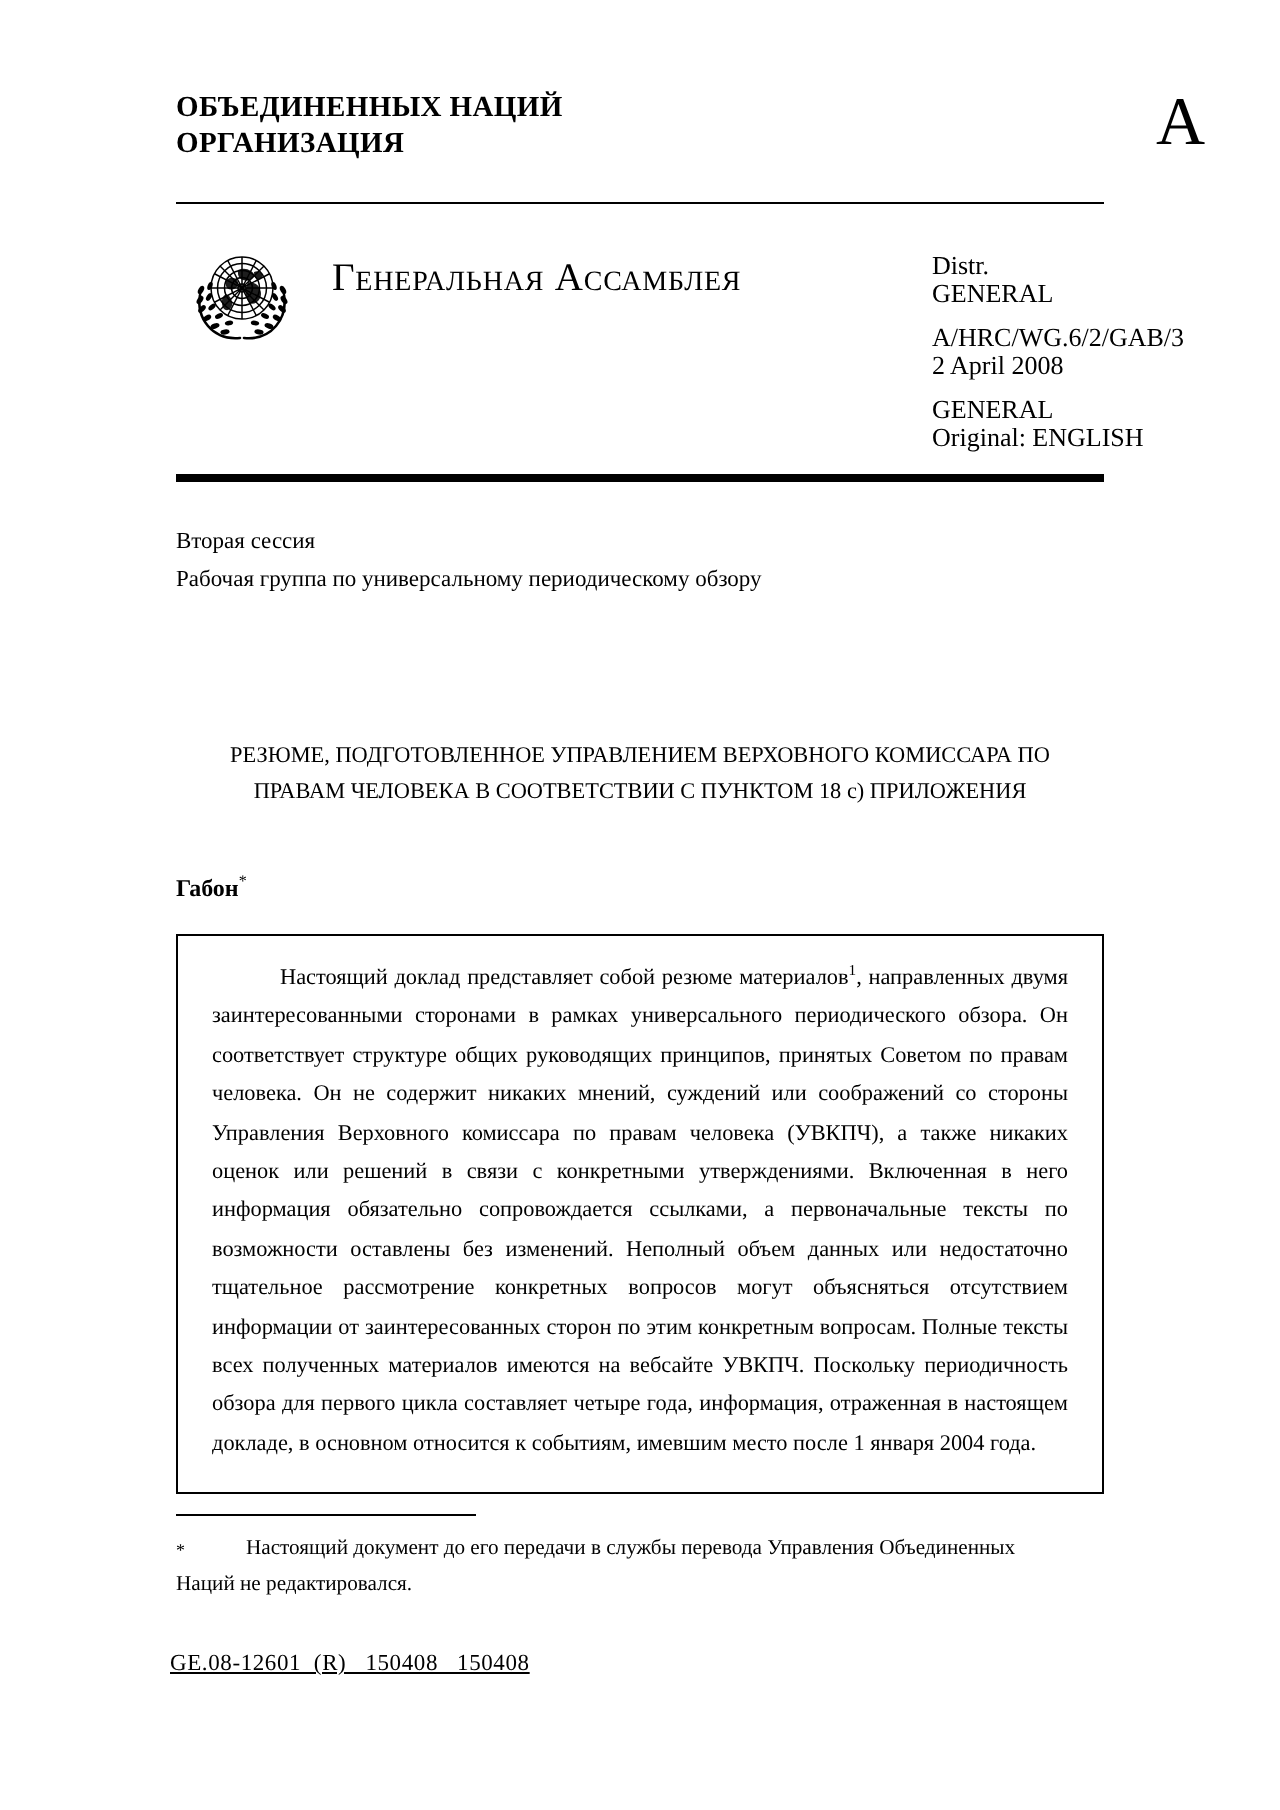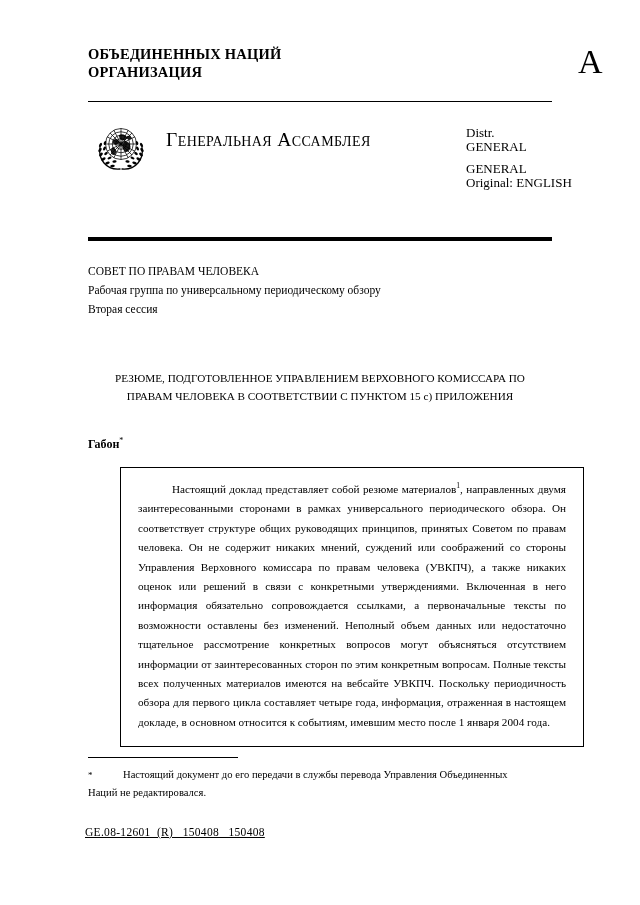--- a/index.html
+++ b/index.html
@@ -142,21 +142,20 @@
 
   
   .summary-box {
     position: absolute;
     left: 88px;
     top: 467px;
     width: 464px;
     border: 1px solid #000;
     box-sizing: border-box;
     padding: 12px 17px 14px 17px;
-    margin-left: 32px;
   }
   .summary-box p {
     margin: 0;
     font-size: 11.2px;
     line-height: 19.4px;
     text-align: justify;
     text-indent: 34px;
     hyphens: none;
   }
   .summary-box sup {
@@ -281,36 +280,39 @@
   </div>
 
   <div class="ga-title">Генеральная Ассамблея</div>
 
   <div class="distr-block">
     <div class="grp">
       <div>Distr.</div>
       <div>GENERAL</div>
     </div>
     <div class="grp">
+      <div>A/HRC/WG.6/2/GAB/3</div>
+      <div>2 April 2008</div>
+    </div>
+    <div class="grp">
       <div>GENERAL</div>
       <div>Original:  ENGLISH</div>
     </div>
   </div>
 
   <div class="rule-thick"></div>
 
   <div class="council">
-    <div class="caps">СОВЕТ ПО ПРАВАМ ЧЕЛОВЕКА</div>
+    <div>Вторая сессия</div>
     <div>Рабочая группа по универсальному периодическому обзору</div>
-    <div>Вторая сессия</div>
   </div>
 
   <div class="main-title">
     <div>РЕЗЮМЕ, ПОДГОТОВЛЕННОЕ УПРАВЛЕНИЕМ ВЕРХОВНОГО КОМИССАРА ПО</div>
-    <div>ПРАВАМ ЧЕЛОВЕКА В СООТВЕТСТВИИ С ПУНКТОМ 15 с) ПРИЛОЖЕНИЯ</div>
+    <div>ПРАВАМ ЧЕЛОВЕКА В СООТВЕТСТВИИ С ПУНКТОМ 18 с) ПРИЛОЖЕНИЯ</div>
   </div>
 
   <div class="country"><span>Габон</span><sup>*</sup></div>
 
   <div class="summary-box">
     <p><span>Настоящий доклад представляет собой резюме материалов</span><sup>1</sup><span>, направленных двумя заинтересованными сторонами в рамках универсального периодического обзора. Он соответствует структуре общих руководящих принципов, принятых Советом по правам человека.  Он не содержит никаких мнений, суждений или соображений со стороны Управления Верховного комиссара по правам человека (УВКПЧ), а также никаких оценок или решений в связи с конкретными утверждениями.  Включенная в него информация обязательно сопровождается ссылками, а первоначальные тексты по возможности оставлены без изменений.  Неполный объем данных или недостаточно тщательное рассмотрение конкретных вопросов могут объясняться отсутствием информации от заинтересованных сторон по этим конкретным вопросам.  Полные тексты всех полученных материалов имеются на вебсайте УВКПЧ.  Поскольку периодичность обзора для первого цикла составляет четыре года, информация, отраженная в настоящем докладе, в основном относится к событиям, имевшим место после 1 января 2004 года.</span></p>
   </div>
 
   <div class="footnote-rule"></div>
   <div class="footnote">

